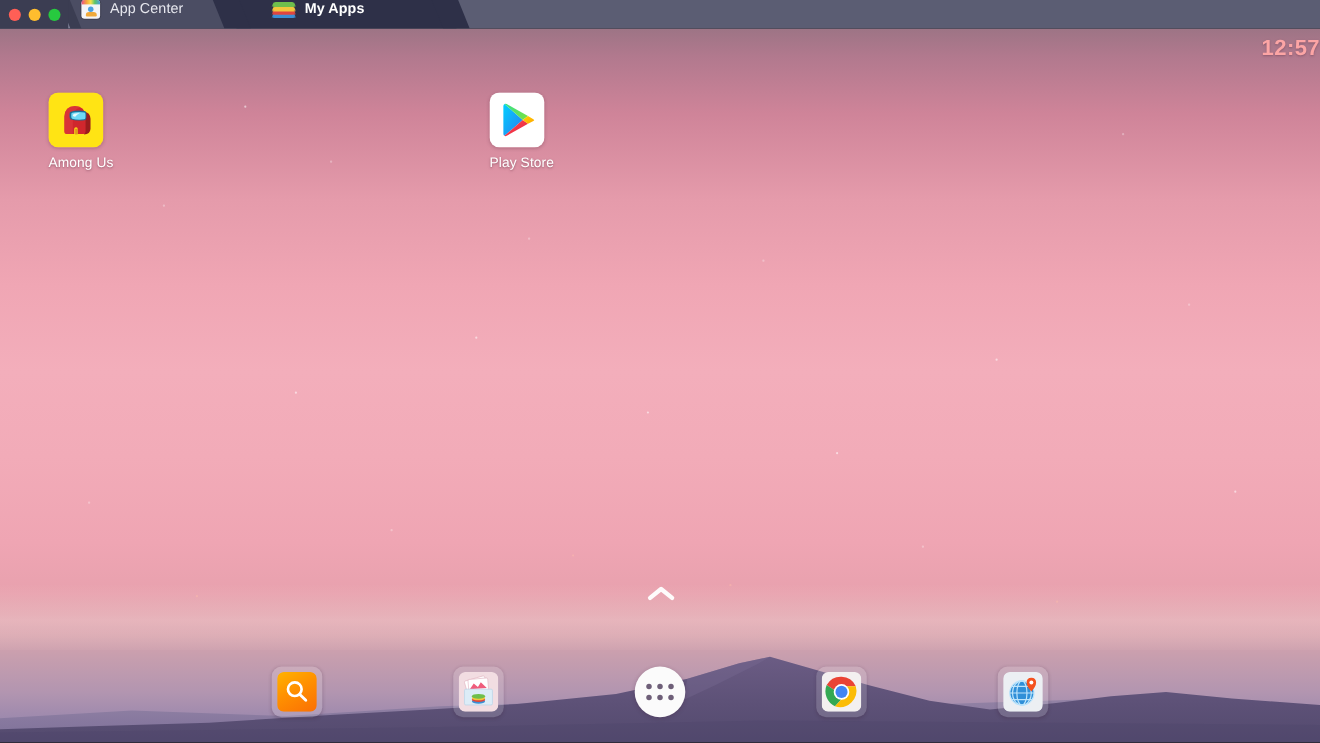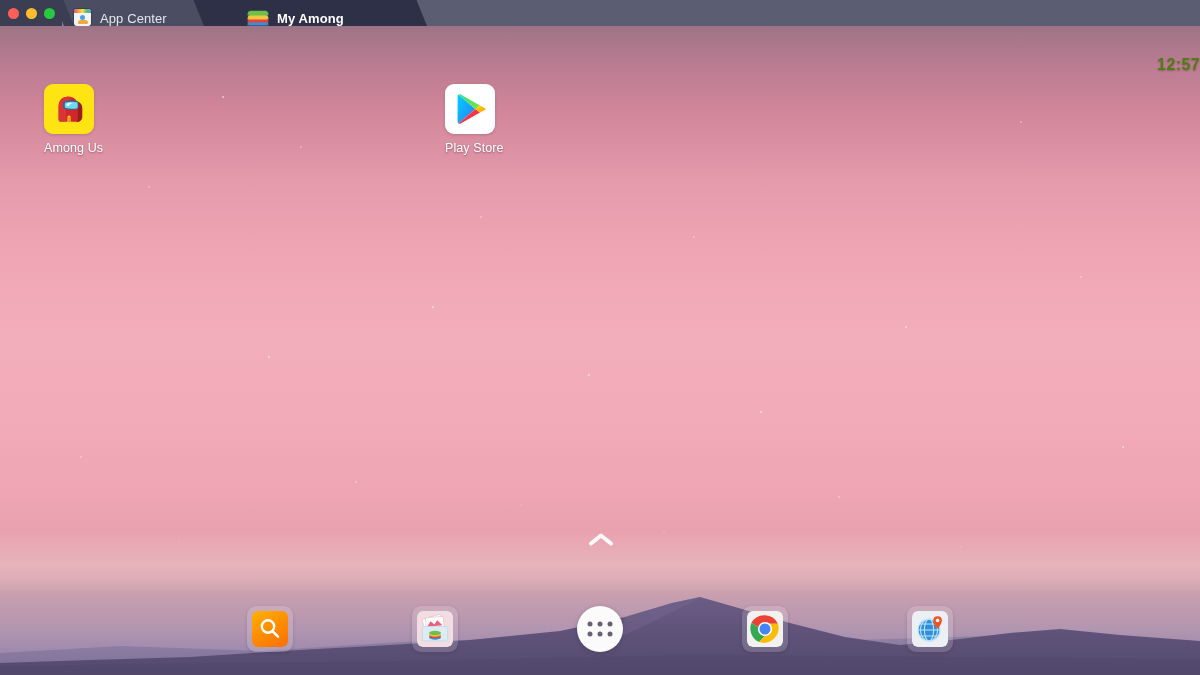--- a/index.html
+++ b/index.html
@@ -110,21 +110,21 @@
     background: #2e3048;
     transform: skewX(22deg);
     transform-origin: bottom left;
   }
 
   .tab-content {
     position: absolute;
     top: 0;
     height: 26px;
     display: flex;
-    align-items: flex-end;
+    align-items: flex-start;
     gap: 9px;
     z-index: 6;
     white-space: nowrap;
   }
   .tab-content.c1 { left: 74px; }
   .tab-content.c2 { left: 248px; }
 
   .tab-label {
     font-size: 13px;
     letter-spacing: 0.1px;
@@ -265,28 +265,27 @@
   .au-bg { position: absolute; inset: 0; background: #ffe414; }
 
   
   .ps-bg { position: absolute; inset: 0; background: #ffffff; }
 
   
   .clock {
     position: absolute;
     top: 33px;
     right: 0px;
-    font-size: 16px;
+    font-size: 20px;
     font-weight: 700;
-    color: #4d7c0f;
+    color: #fca5a5;
     letter-spacing: 0.4px;
     text-shadow: 0 1px 2px rgba(100,50,70,0.45);
     z-index: 20;
     white-space: nowrap;
-    margin-top: 23px;
   }
 
   
   .chevron-up {
     position: absolute;
     left: 588px;
     top: 530px;
     width: 26px; height: 18px;
     z-index: 15;
   }
@@ -399,21 +398,21 @@
       <span class="tab-label inactive">App Center</span>
     </div>
 
     <div class="tab-content c2">
       <span class="ic-stack">
         <i class="l4"></i>
           <i class="l3"></i>
           <i class="l2"></i>
           <i class="l1"></i>
       </span>
-      <span class="tab-label active">My Among</span>
+      <span class="tab-label active">My Apps</span>
     </div>
   </div>
 
   <div class="wallpaper">
 
     <div class="horizon-glow"></div>
 
     <div class="specks">
       <b style="left:222px;  top:70px;"></b>
       <b class="dim" style="left:300px; top:120px;"></b>

